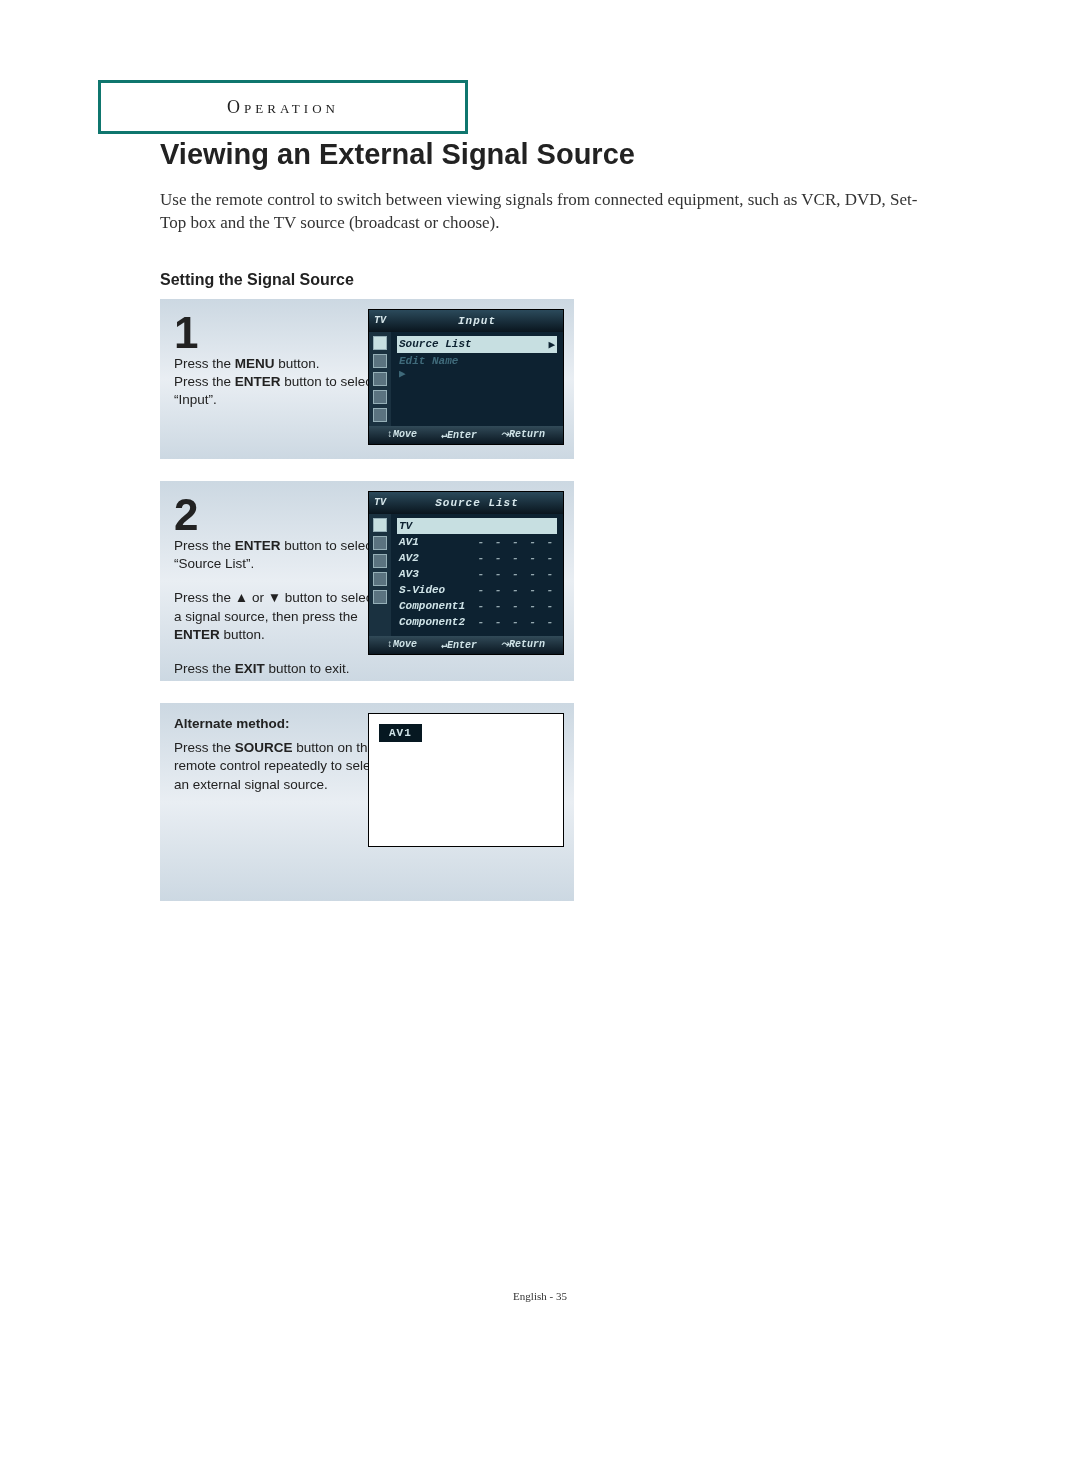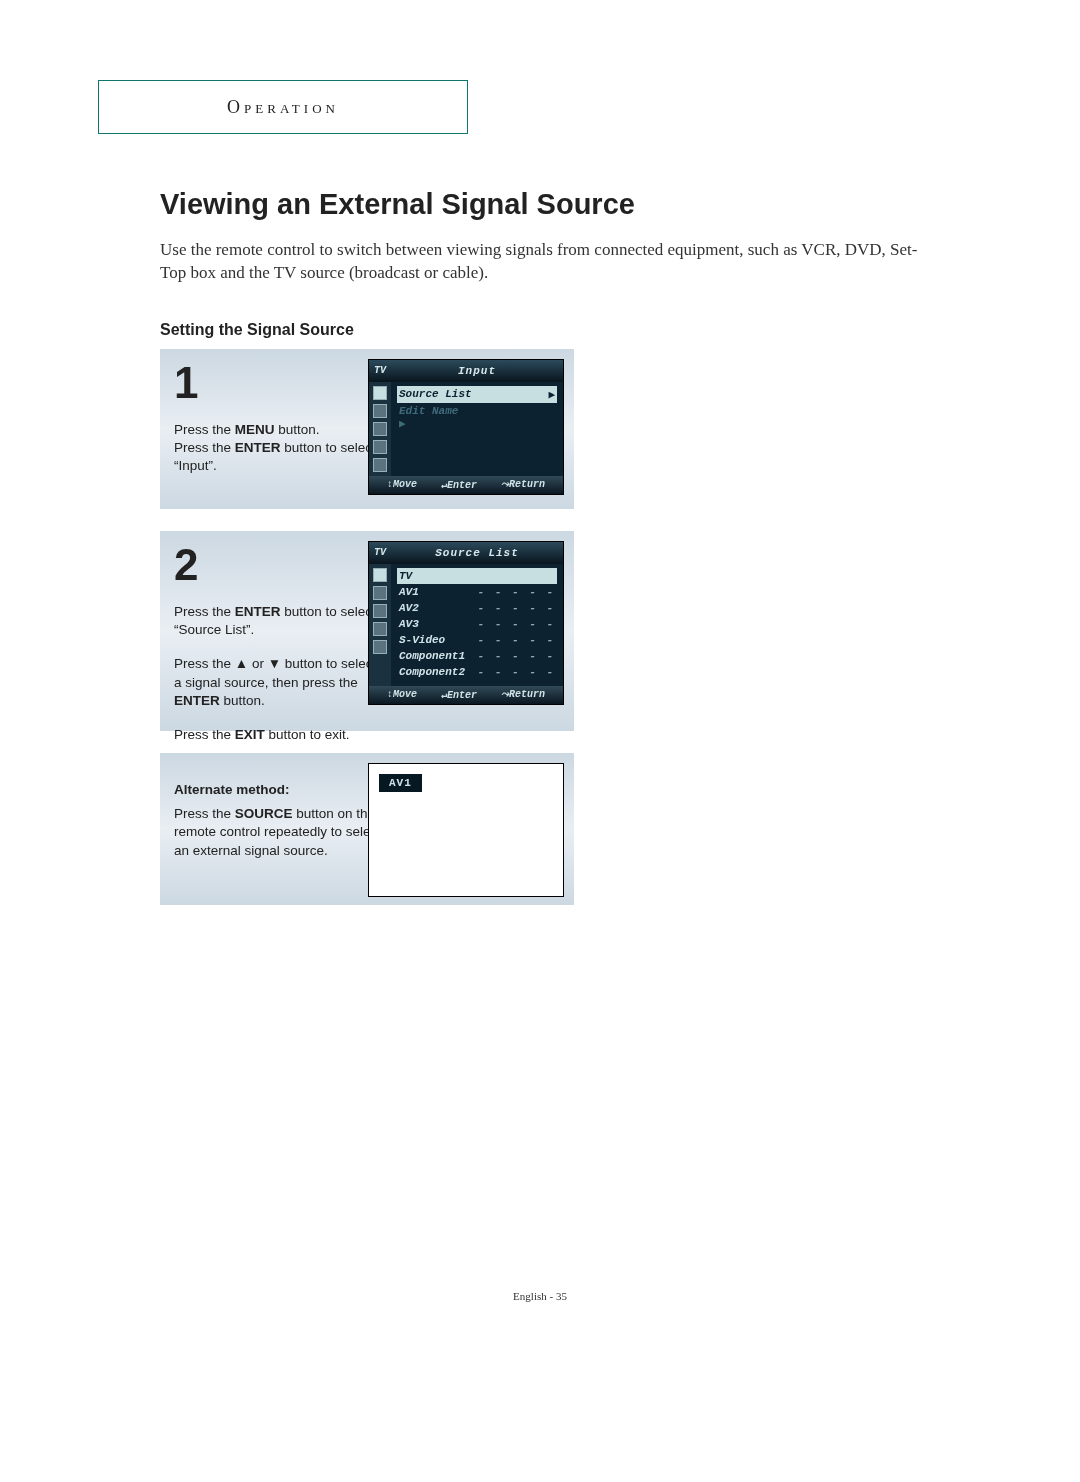--- a/index.html
+++ b/index.html
@@ -16,33 +16,33 @@
     left: 160px;
     top: 80px;
     width: 770px;
   }
   .header-box {
     position: absolute;
     left: -62px;
     top: 0;
     width: 370px;
     height: 54px;
-    border: 1px solid #0f766e;
+    border: 3px solid #0f766e;
     display: flex;
     align-items: center;
     justify-content: center;
   }
   .header-text {
     font-variant: small-caps;
     letter-spacing: 4px;
     font-size: 18px;
     color: #222;
   }
   .title {
-    margin-top: 108px;
+    margin-top: 58px;
     font-family: Arial, Helvetica, sans-serif;
     font-weight: 800;
     font-size: 29px;
     color: #222;
   }
   .intro {
     margin-top: 18px;
     font-size: 17px;
     color: #333;
     line-height: 1.35;
@@ -66,21 +66,21 @@
   }
   .step-num {
     font-size: 44px;
     font-weight: 900;
     line-height: 1;
     font-family: Arial, Helvetica, sans-serif;
   }
   .step-body {
     font-size: 13.5px;
     line-height: 1.35;
-    margin-top: 16px;
+    margin-top: 0;
     color: #222;
     max-width: 210px;
   }
   .step-body .b { font-weight: 700; }
   .step-body .tri { font-family: Arial, sans-serif; }
 
   .osd {
     position: absolute;
     width: 196px;
     background: #0d2231;
@@ -210,21 +210,21 @@
 <body>
 
 <div class="page">
 
   <div class="header-box">
     <span class="header-text">Operation</span>
   </div>
 
   <h1 class="title">Viewing an External Signal Source</h1>
 
-  <p class="intro">Use the remote control to switch between viewing signals from connected equipment, such as VCR, DVD, Set-Top box and the TV source (broadcast or cable).</p>
+  <p class="intro">Use the remote control to switch between viewing signals from connected equipment, such as VCR, DVD, Set-Top box and the TV source (broadcast or choose).</p>
 
   <h3 class="subhead">Setting the Signal Source</h3>
 
   <div class="step-block" style="height:160px;">
     <div class="step-flex">
       <div class="step-left">
         <div class="step-num">1</div>
         <p class="step-body">
           <span>Press the </span><span class="b">MENU</span><span> button.</span><br>
           <span>Press the </span><span class="b">ENTER</span><span> button to select “Input”.</span>
@@ -326,21 +326,21 @@
       </div>
       <div class="osd-footer">
         <span>↕Move</span>
         <span>↵Enter</span>
         <span>⤳Return</span>
       </div>
     </div>
 
   </div>
 
-  <div class="step-block" style="height:152px; margin-top:22px;">
+  <div class="step-block" style="height:198px; margin-top:22px;">
     <div class="step-flex">
       <div class="step-left">
         <p class="step-body"><span class="b">Alternate method:</span></p>
         <p class="step-body mtop6">
           <span>Press the </span><span class="b">SOURCE</span><span> button on the remote control repeatedly to select an external signal source.</span>
         </p>
       </div>
     </div>
 
     <div class="osd-box3" style="right:10px; top:10px;">

